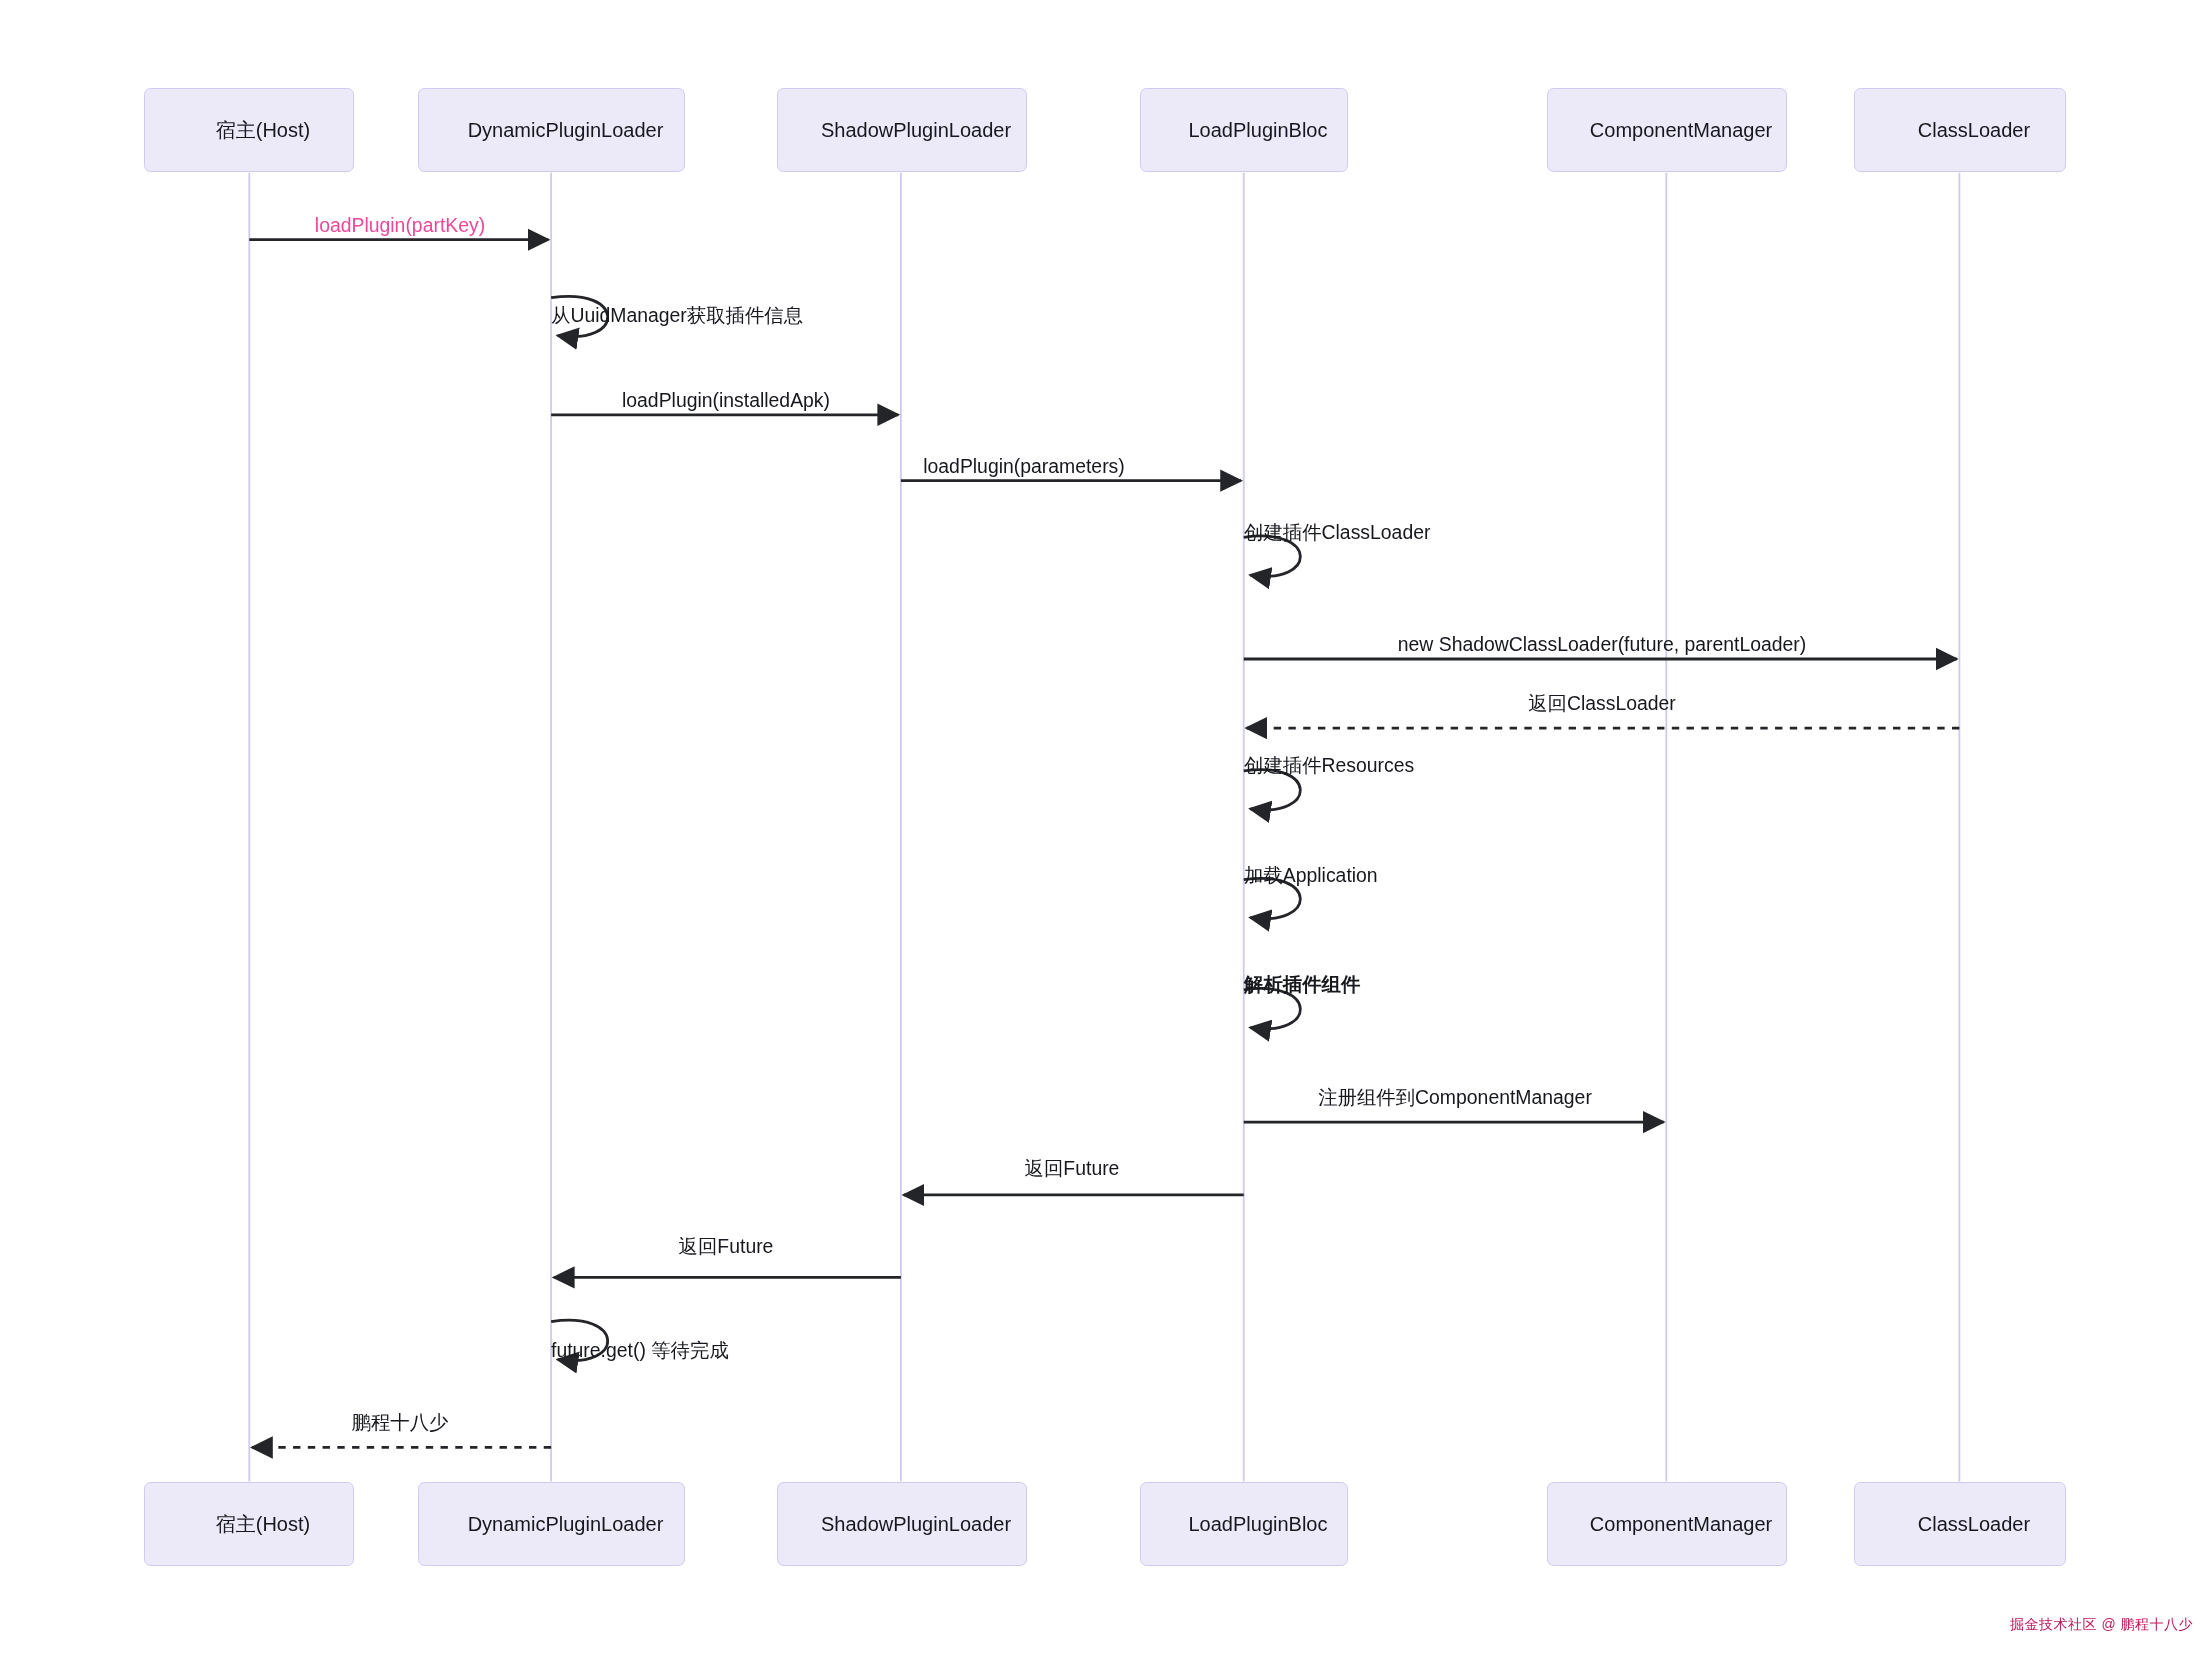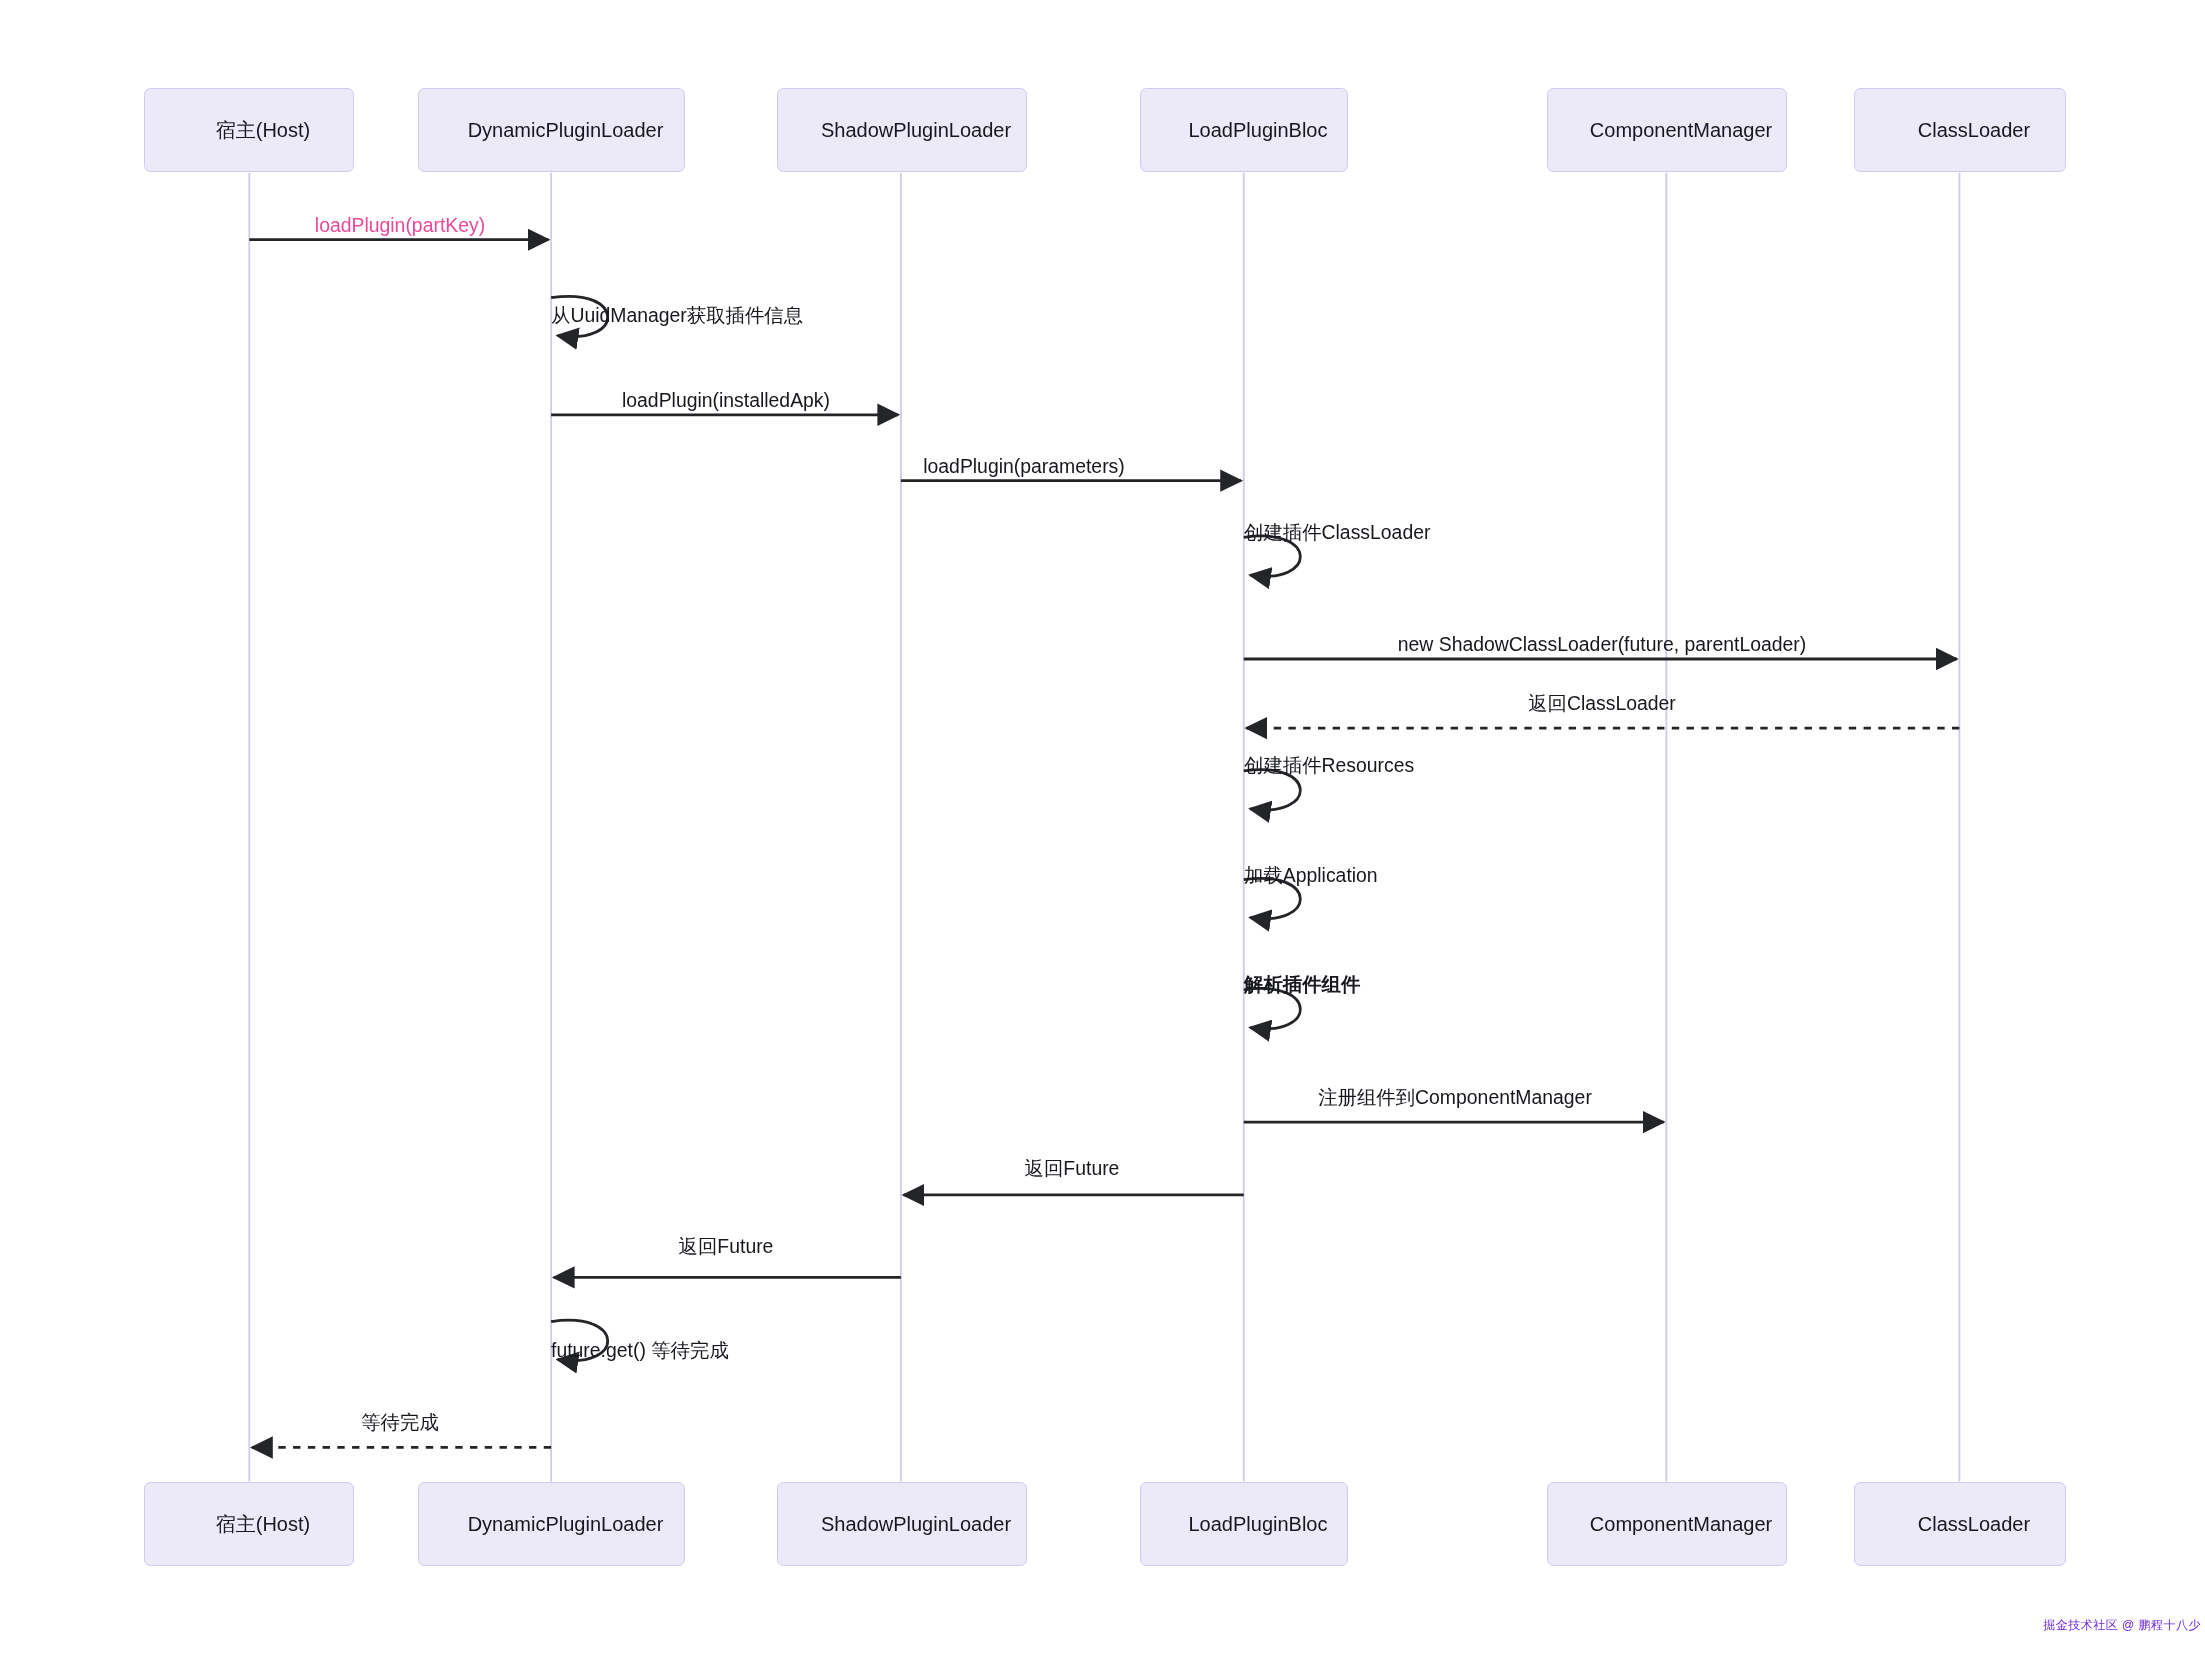--- a/index.html
+++ b/index.html
@@ -36,23 +36,23 @@
     font-size:19.4px;
     color:#16181d;
     white-space:nowrap;
     line-height:1;
   }
   .msg-label.ctr{transform:translateX(-50%);}
   .msg-label.lft{transform:translateX(0);}
 
   .watermark{
     position:absolute;
-    right:4px;bottom:19.4px;
-    font-size:12px;
-    color:#6d28d9;
+    right:12px;bottom:19.4px;
+    font-size:14px;
+    color:#be185d;
     white-space:nowrap;
     letter-spacing:0.5px;
   }
 </style>
 </head>
 <body>
 
 <div id="stage">
 
   <svg id="svgroot" viewBox="0 0 4785 3587" xmlns="http://www.w3.org/2000/svg">
@@ -137,18 +137,18 @@
       <div class="msg-label lft" style="left: 1244px; top: 523px; color: rgb(22, 24, 29);">创建插件ClassLoader</div>
       <div class="msg-label ctr" style="left: 1602px; top: 635px; color: rgb(22, 24, 29);">new ShadowClassLoader(future, parentLoader)</div>
       <div class="msg-label ctr" style="left: 1602px; top: 694px; color: rgb(22, 24, 29);">返回ClassLoader</div>
       <div class="msg-label lft" style="left: 1244px; top: 756px; color: rgb(22, 24, 29);">创建插件Resources</div>
       <div class="msg-label lft" style="left: 1244px; top: 866px; color: rgb(22, 24, 29);">加载Application</div>
       <div class="msg-label lft" style="left: 1244px; top: 975px; color: rgb(22, 24, 29); font-weight: bold;">解析插件组件</div>
       <div class="msg-label ctr" style="left: 1455px; top: 1088px; color: rgb(22, 24, 29);">注册组件到ComponentManager</div>
       <div class="msg-label ctr" style="left: 1072px; top: 1159px; color: rgb(22, 24, 29);">返回Future</div>
       <div class="msg-label ctr" style="left: 726px; top: 1237px; color: rgb(22, 24, 29);">返回Future</div>
       <div class="msg-label lft" style="left: 551px; top: 1304px; color: rgb(22, 24, 29); margin-top: 37px;">future.get() 等待完成</div>
-      <div class="msg-label ctr" style="left: 400px; top: 1413px; color: rgb(22, 24, 29);">等待完成</div>
+      <div class="msg-label ctr" style="left: 400px; top: 1413px; color: rgb(22, 24, 29);">鹏程十八少</div>
     </div>
 
   <div class="watermark">掘金技术社区 @ 鹏程十八少</div>
 </div>
 
 
 </body></html>

